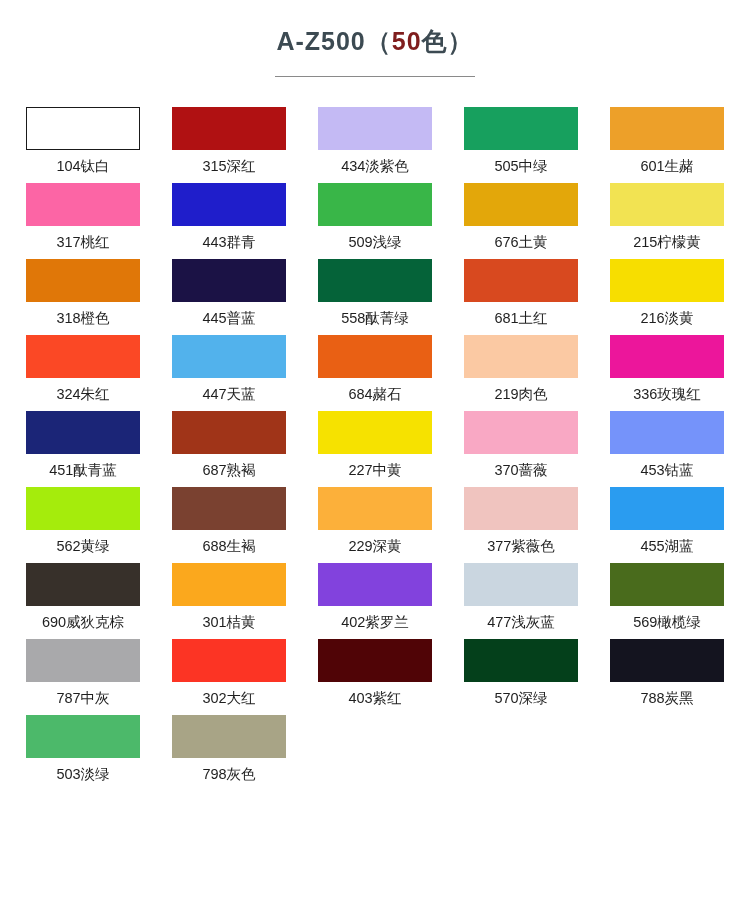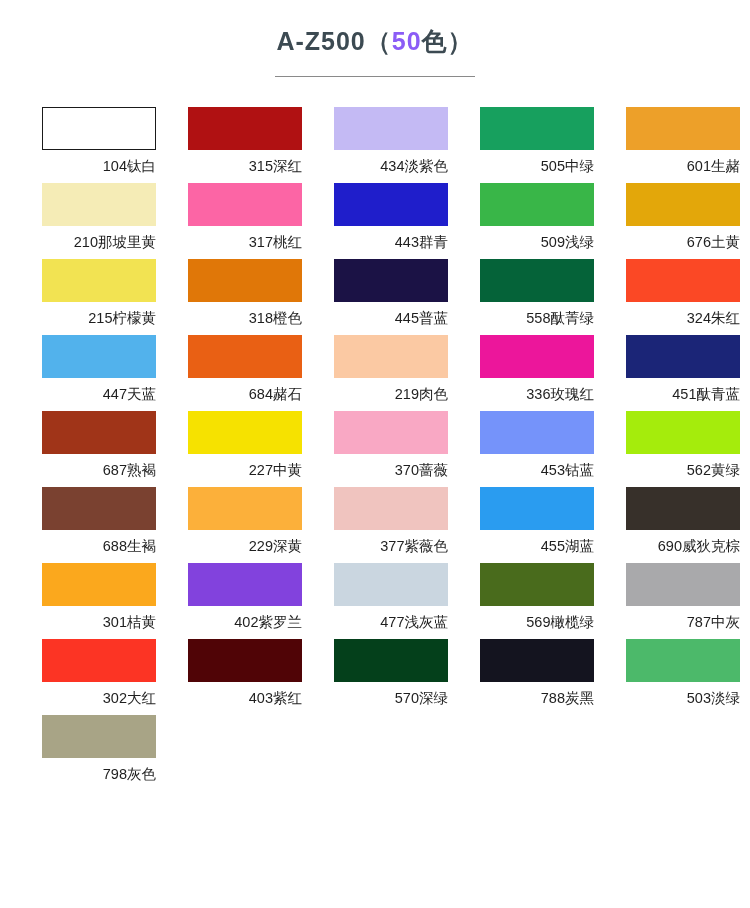--- a/index.html
+++ b/index.html
@@ -31,21 +31,21 @@
   }
   .title {
     font-size: 25px;
     font-weight: bold;
     letter-spacing: 1px;
     color: #3c4a52;
     line-height: 1.1;
     white-space: nowrap;
   }
   .title .accent {
-    color: #8b5cf6;
+    color: #7f1d1d;
   }
   .title-rule {
     width: 200px;
     height: 1px;
     background: #8a8a8a;
     margin: 20px auto 0 auto;
   }
 
   
   .grid {
@@ -55,21 +55,21 @@
     grid-template-columns: repeat(5, 1fr);
     grid-auto-rows: 76px;
     column-gap: 0px;
     row-gap: 0px;
     box-sizing: border-box;
   }
 
   .cell {
     display: flex;
     flex-direction: column;
-    align-items: flex-end;
+    align-items: center;
     justify-content: flex-start;
   }
 
   .swatch {
     width: 114px;
     height: 43px;
     box-sizing: border-box;
   }
   .swatch.bordered {
     border: 1px solid #1a1a1a;
@@ -111,24 +111,20 @@
       </div>
       <div class="cell">
         <div class="swatch" style="background-color: rgb(23, 160, 94);"></div>
         <div class="swatch-label">505中绿</div>
       </div>
       <div class="cell">
         <div class="swatch" style="background-color: rgb(237, 160, 41);"></div>
         <div class="swatch-label">601生赭</div>
       </div>
       <div class="cell">
-        <div class="swatch" style="background-color: rgb(245, 236, 182);"></div>
-        <div class="swatch-label">210那坡里黄</div>
-      </div>
-      <div class="cell">
         <div class="swatch" style="background-color: rgb(252, 101, 165);"></div>
         <div class="swatch-label">317桃红</div>
       </div>
       <div class="cell">
         <div class="swatch" style="background-color: rgb(31, 30, 203);"></div>
         <div class="swatch-label">443群青</div>
       </div>
       <div class="cell">
         <div class="swatch" style="background-color: rgb(57, 182, 72);"></div>
         <div class="swatch-label">509浅绿</div>
@@ -147,20 +143,28 @@
       </div>
       <div class="cell">
         <div class="swatch" style="background-color: rgb(27, 18, 69);"></div>
         <div class="swatch-label">445普蓝</div>
       </div>
       <div class="cell">
         <div class="swatch" style="background-color: rgb(5, 99, 57);"></div>
         <div class="swatch-label">558酞菁绿</div>
       </div>
       <div class="cell">
+        <div class="swatch" style="background-color: rgb(216, 73, 31);"></div>
+        <div class="swatch-label">681土红</div>
+      </div>
+      <div class="cell">
+        <div class="swatch" style="background-color: rgb(247, 222, 0);"></div>
+        <div class="swatch-label">216淡黄</div>
+      </div>
+      <div class="cell">
         <div class="swatch" style="background-color: rgb(251, 72, 37);"></div>
         <div class="swatch-label">324朱红</div>
       </div>
       <div class="cell">
         <div class="swatch" style="background-color: rgb(82, 178, 236);"></div>
         <div class="swatch-label">447天蓝</div>
       </div>
       <div class="cell">
         <div class="swatch" style="background-color: rgb(233, 96, 20);"></div>
         <div class="swatch-label">684赭石</div>

